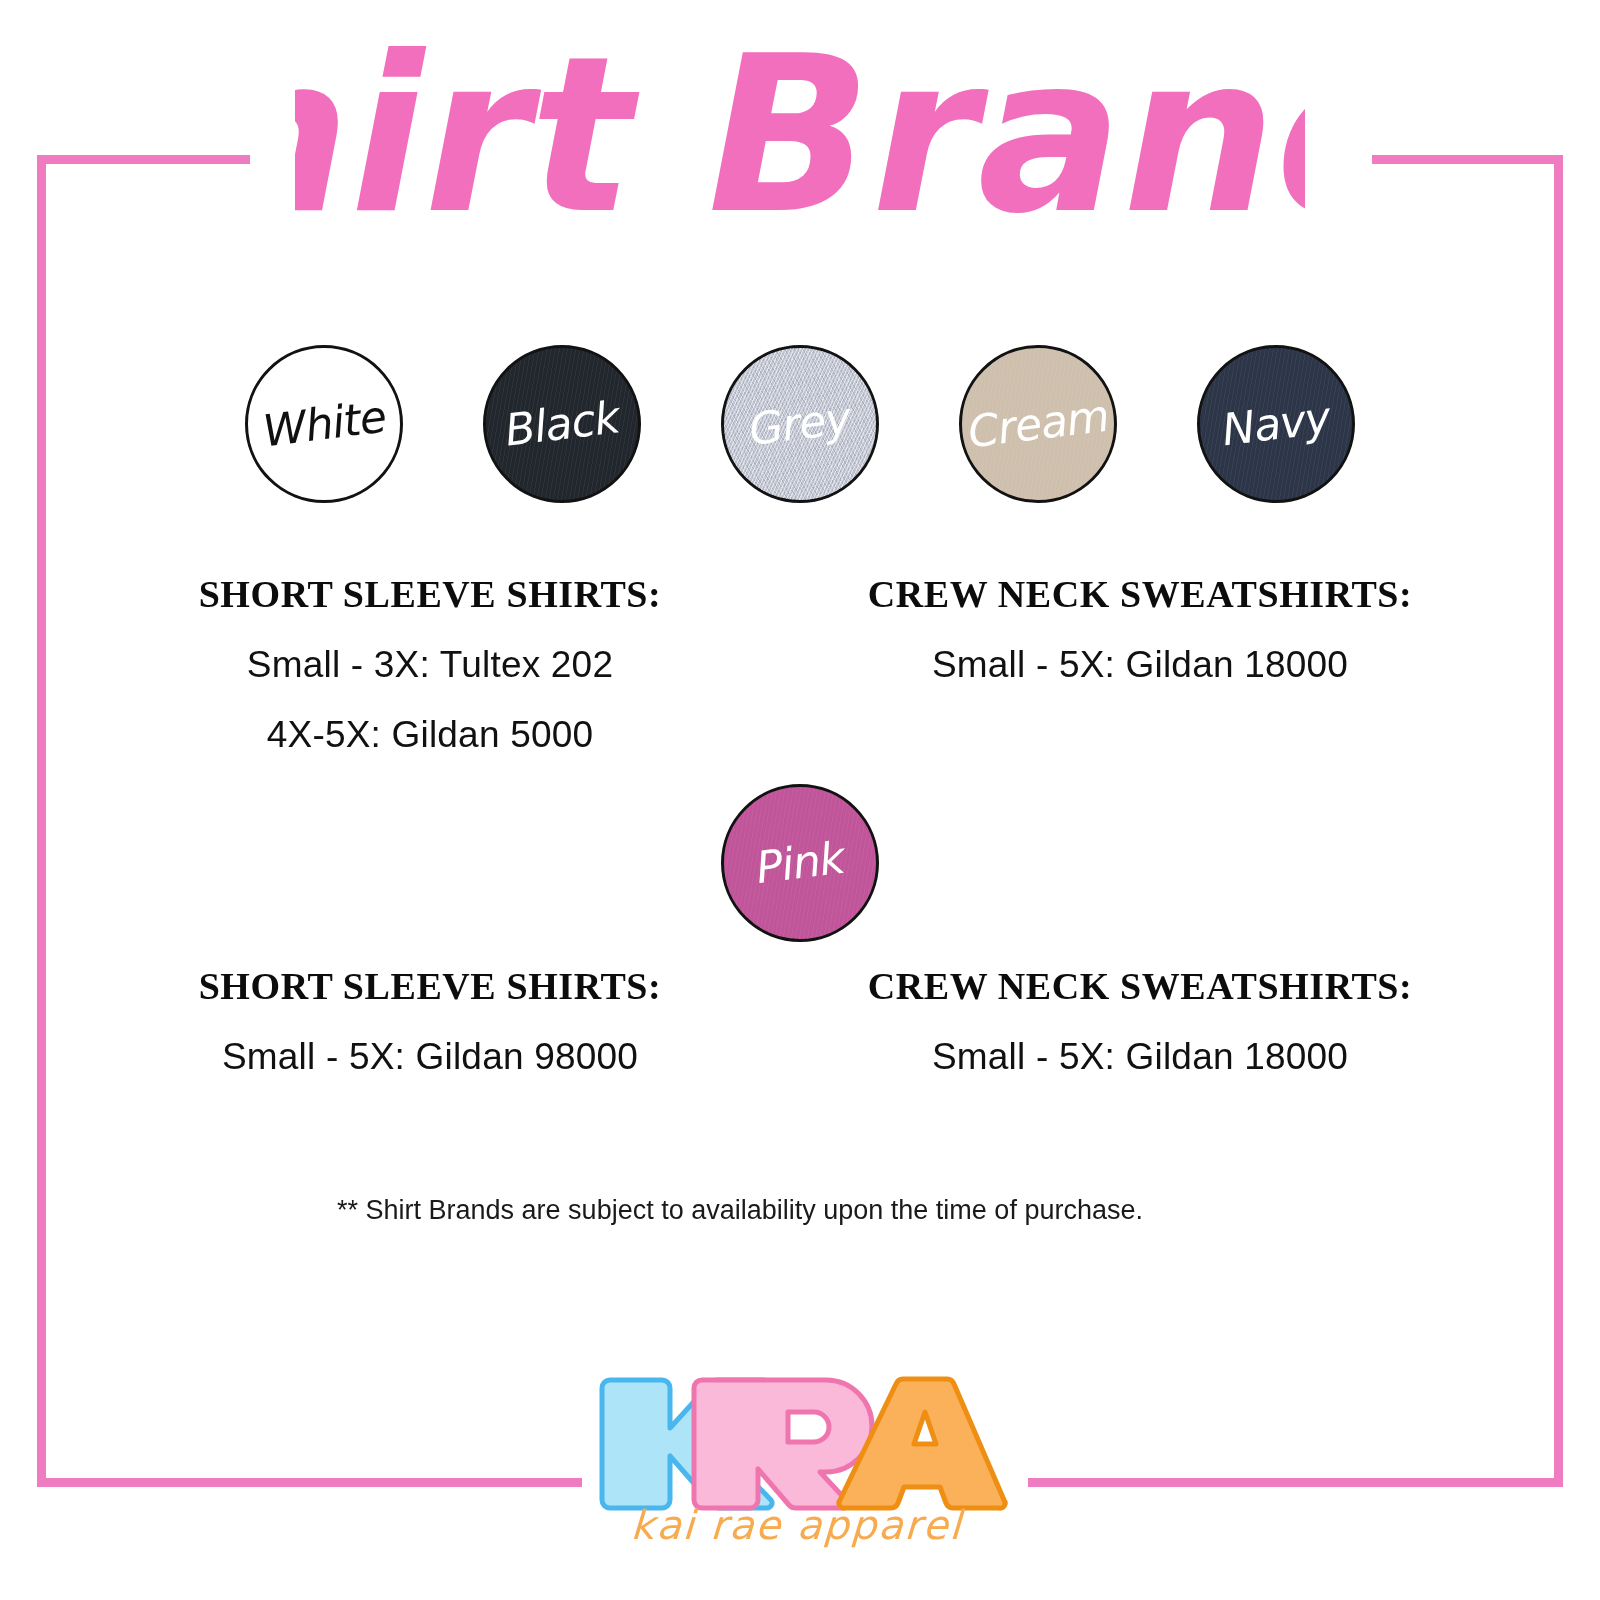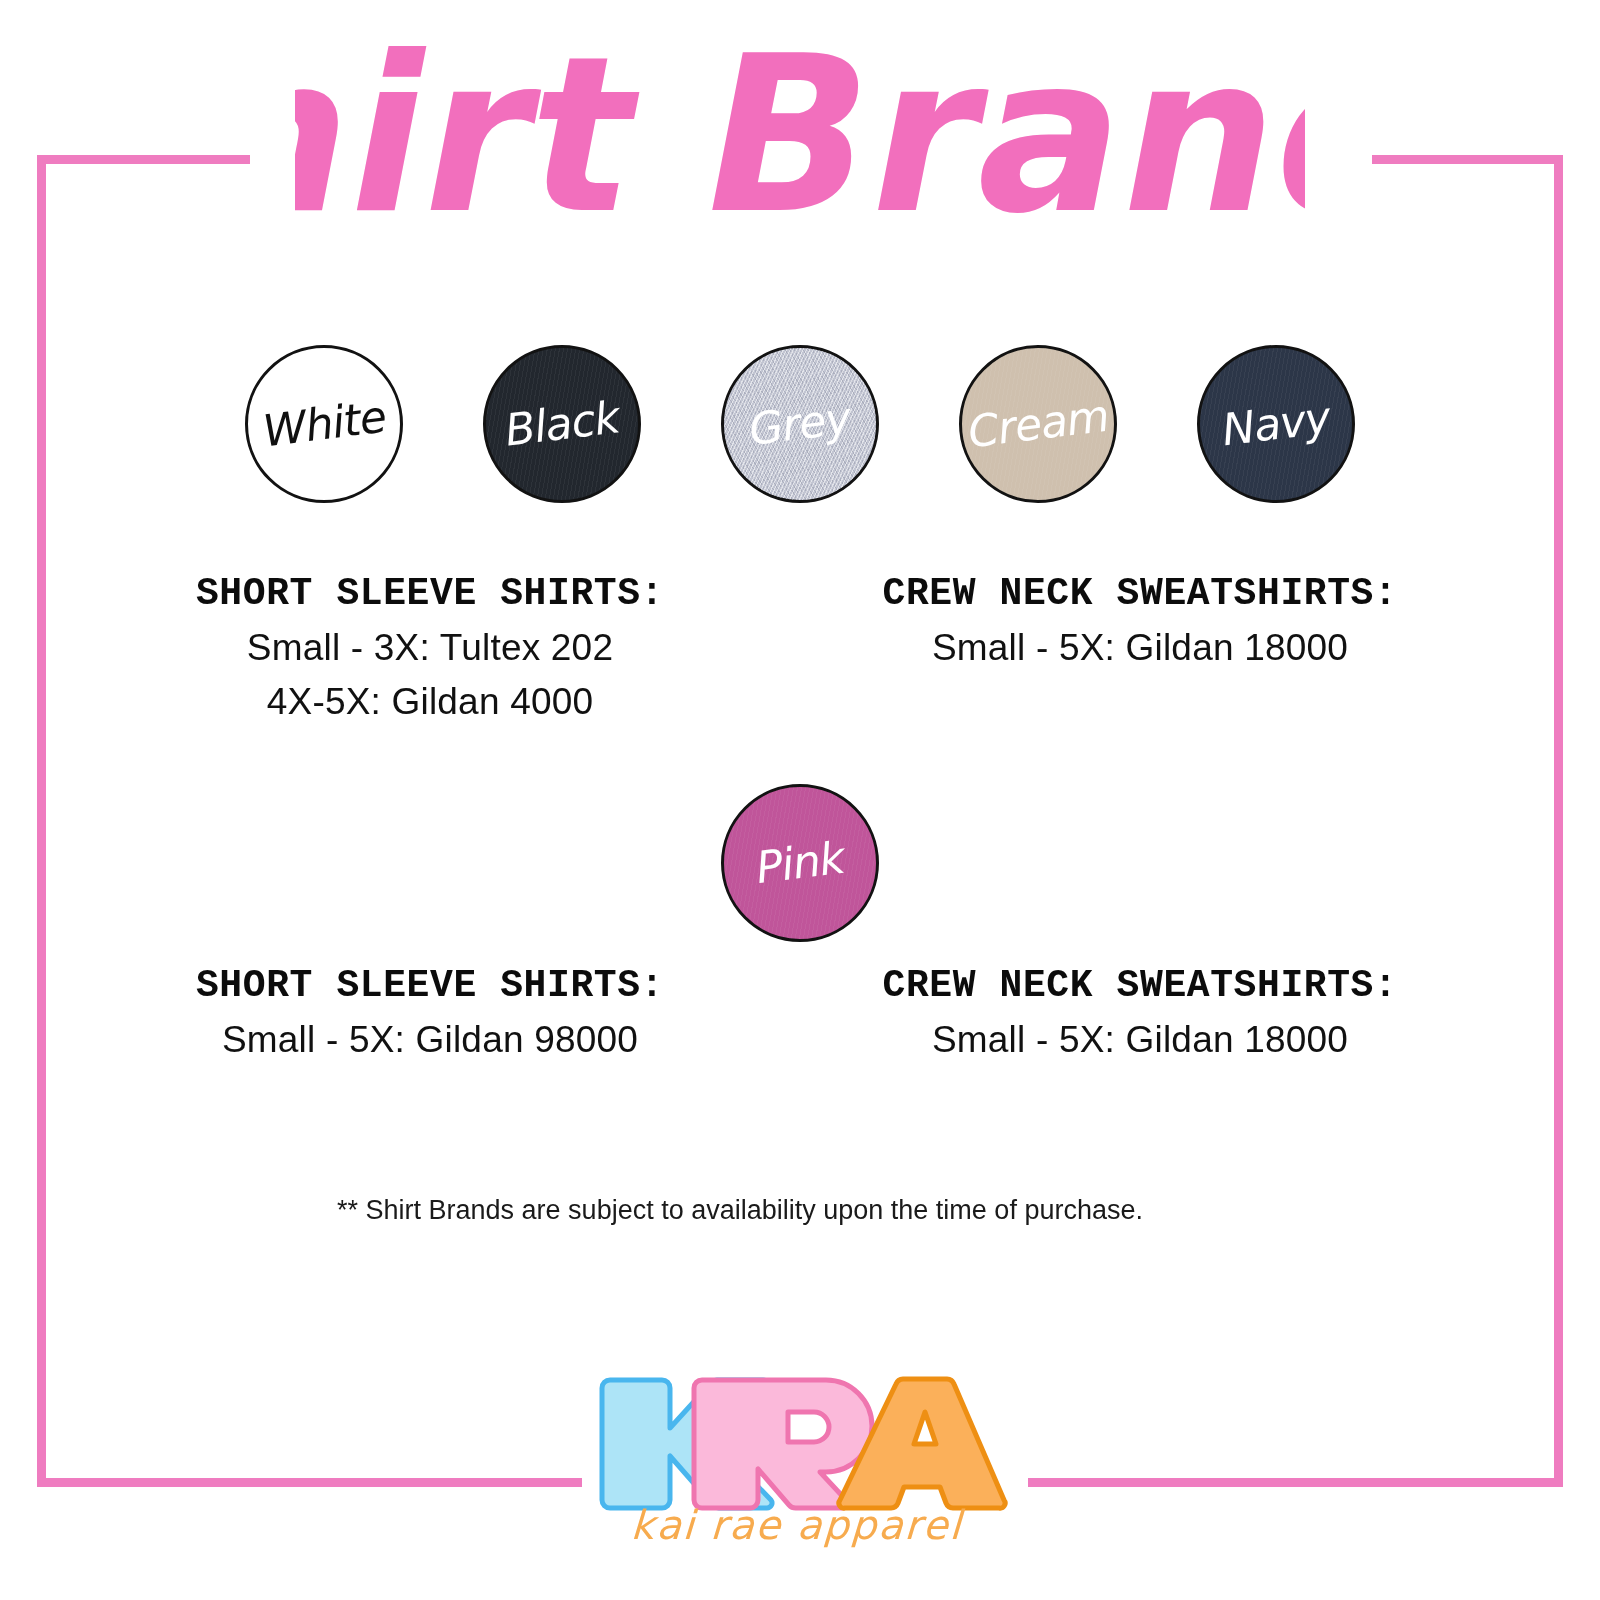--- a/index.html
+++ b/index.html
@@ -101,34 +101,34 @@
     pointer-events: none;
   }
   .swatch-label { position: relative; z-index: 2; }
 
   
   .brand-block {
     position: absolute;
     text-align: center;
   }
   .brand-heading {
-    font-family: Liberation Mono, monospace;
+    font-family: Liberation Serif, serif;
     font-weight: bold;
     font-size: 38px;
     letter-spacing: 0.6px;
     color: #0c0c0c;
     white-space: nowrap;
   }
   .brand-line {
     font-family: "Liberation Sans", sans-serif;
     font-weight: 400;
     font-size: 37px;
     letter-spacing: 0.2px;
     color: #111111;
-    margin-top: 12px;
+    margin-top: 28px;
     white-space: nowrap;
   }
 
   #block-ss-top   { left: 110px;  top: 572px;  width: 640px; }
   #block-cn-top   { left: 790px;  top: 572px;  width: 700px; }
   #block-ss-bot   { left: 110px;  top: 964px;  width: 640px; }
   #block-cn-bot   { left: 790px;  top: 964px;  width: 700px; }
 
   
   #footnote {
@@ -204,21 +204,21 @@
 
     <div class="swatch fabric" style="background:#2c3648;border-color:#121212;">
       <span class="swatch-label" style="color:#ffffff;">Navy</span>
     </div>
 
   </div>
 
   <div class="brand-block" id="block-ss-top">
     <div class="brand-heading">SHORT SLEEVE SHIRTS:</div>
     <div class="brand-line">Small - 3X: Tultex 202</div>
-    <div class="brand-line">4X-5X: Gildan 4000</div>
+    <div class="brand-line">4X-5X: Gildan 5000</div>
   </div>
 
   <div class="brand-block" id="block-cn-top">
     <div class="brand-heading">CREW NECK SWEATSHIRTS:</div>
     <div class="brand-line">Small - 5X: Gildan 18000</div>
   </div>
 
   <div class="swatch-row" id="swatch-row-pink">
     <div class="swatch fabric" style="background:#c0559a;border-color:#121212;">
       <span class="swatch-label" style="color:#ffffff;">Pink</span>

